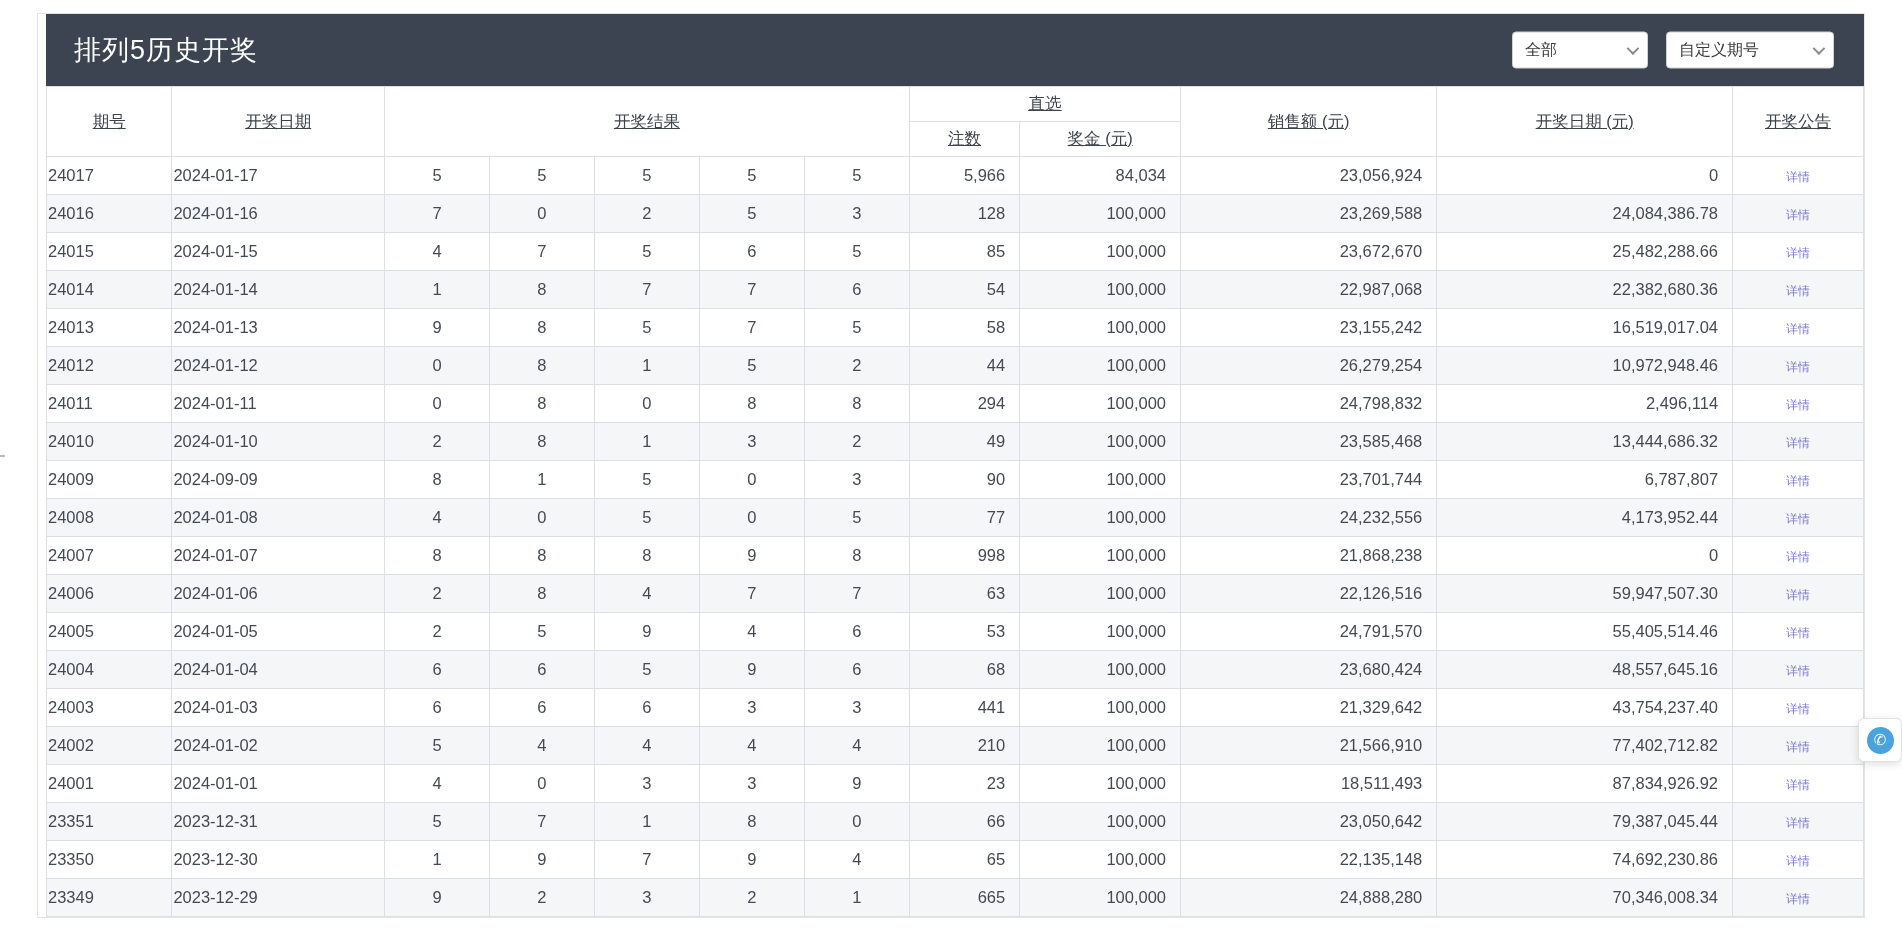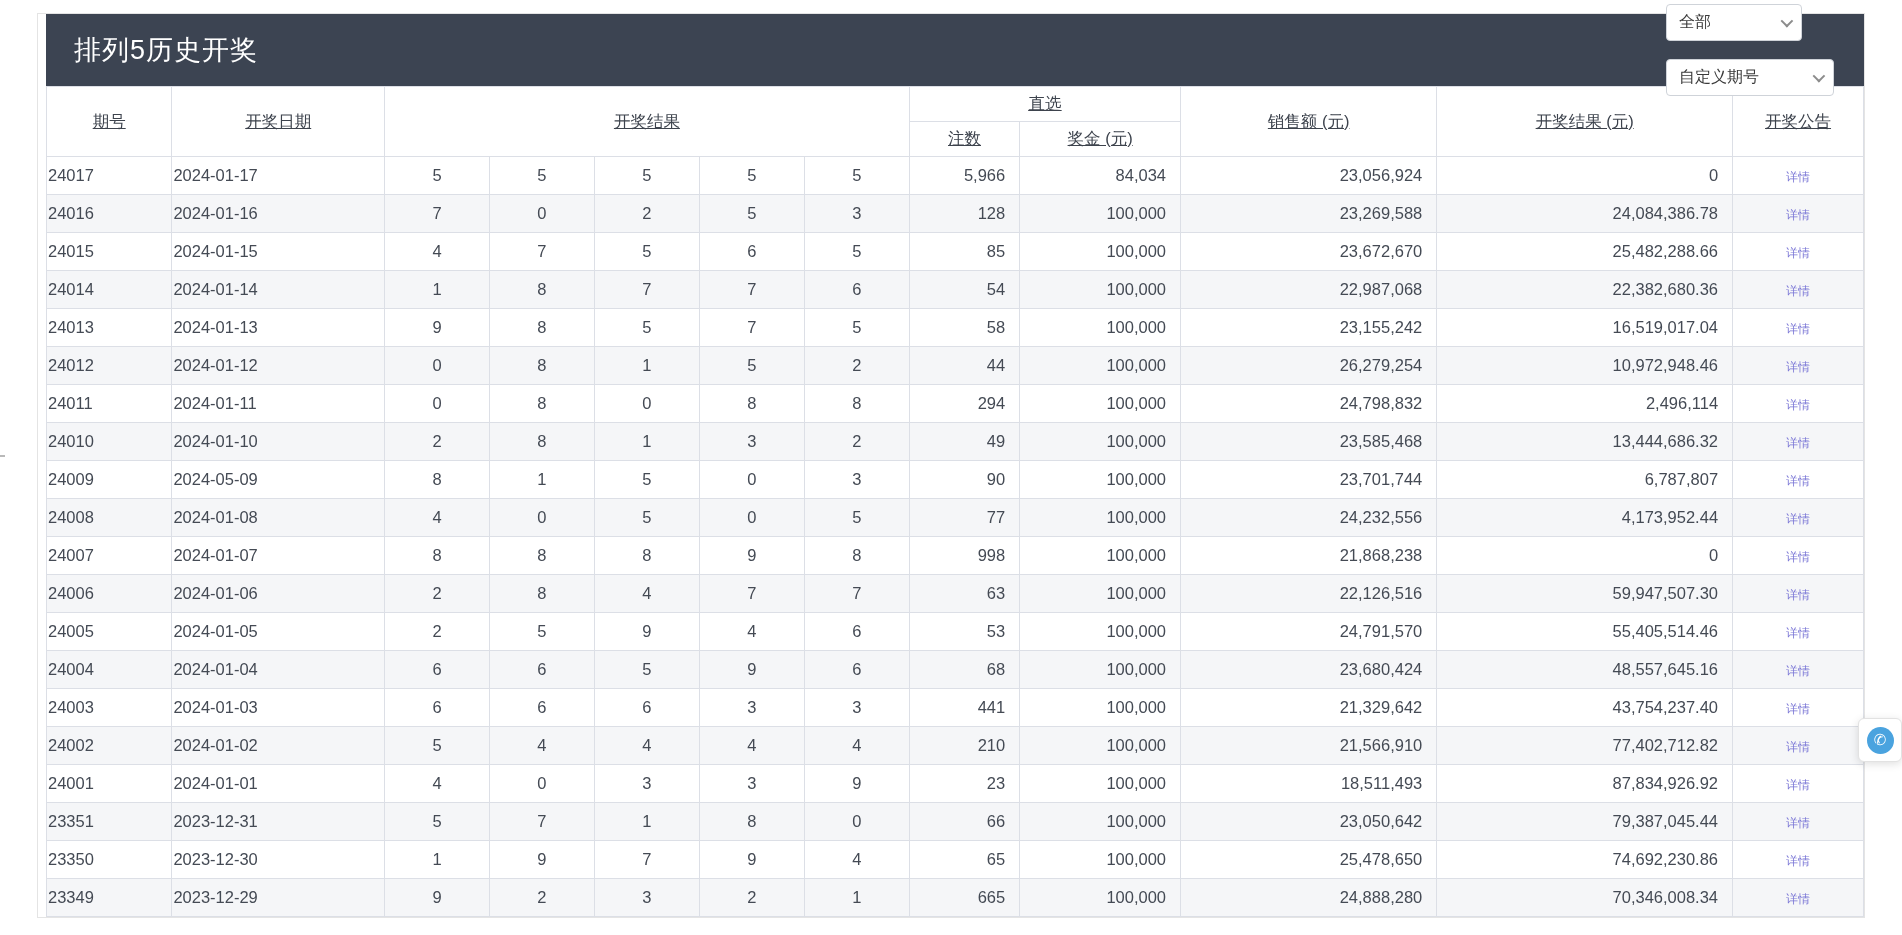--- a/index.html
+++ b/index.html
@@ -37,21 +37,20 @@
     font-weight: 400;
     margin-left: 28px;
     letter-spacing: 1px;
   }
   .header-controls {
     position: absolute;
     right: 30px; top: 50%;
     transform: translateY(-50%);
     display: flex;
     gap: 18px;
-    flex-direction: column;
   }
   .select-box {
     position: relative;
     height: 37px;
     background: #ffffff;
     border: 1px solid #cfd3d9;
     border-radius: 4px;
     display: flex;
     align-items: center;
     padding: 0 12px;
@@ -191,21 +190,21 @@
           <col class="c-pool">
           <col class="c-notice">
       </colgroup>
       <thead>
         <tr>
           <th class="tall" rowspan="2">期号</th>
           <th class="tall" rowspan="2">开奖日期</th>
           <th class="tall" rowspan="2" colspan="5">开奖结果</th>
           <th colspan="2"><span class="zhixuan-link">直选</span></th>
           <th class="tall" rowspan="2">销售额 (元)</th>
-          <th class="tall" rowspan="2">开奖结果 (元)</th>
+          <th class="tall" rowspan="2">开奖日期 (元)</th>
           <th class="tall" rowspan="2">开奖公告</th>
         </tr>
         <tr>
           <th>注数</th>
           <th>奖金 (元)</th>
         </tr>
       </thead>
       <tbody id="tbody">
           <tr>
             <td class="c-center">24017</td>
@@ -314,21 +313,21 @@
             <td class="ball">3</td>
             <td class="ball">2</td>
             <td class="c-right">49</td>
             <td class="c-right">100,000</td>
             <td class="c-right">23,585,468</td>
             <td class="c-right">13,444,686.32</td>
             <td class="detail"><a href="#">详情</a></td>
           </tr>
           <tr>
             <td class="c-center">24009</td>
-            <td class="c-center">2024-05-09</td>
+            <td class="c-center">2024-09-09</td>
             <td class="ball">8</td>
             <td class="ball">1</td>
             <td class="ball">5</td>
             <td class="ball">0</td>
             <td class="ball">3</td>
             <td class="c-right">90</td>
             <td class="c-right">100,000</td>
             <td class="c-right">23,701,744</td>
             <td class="c-right">6,787,807</td>
             <td class="detail"><a href="#">详情</a></td>
@@ -462,21 +461,21 @@
           <tr>
             <td class="c-center">23350</td>
             <td class="c-center">2023-12-30</td>
             <td class="ball">1</td>
             <td class="ball">9</td>
             <td class="ball">7</td>
             <td class="ball">9</td>
             <td class="ball">4</td>
             <td class="c-right">65</td>
             <td class="c-right">100,000</td>
-            <td class="c-right">25,478,650</td>
+            <td class="c-right">22,135,148</td>
             <td class="c-right">74,692,230.86</td>
             <td class="detail"><a href="#">详情</a></td>
           </tr>
           <tr>
             <td class="c-center">23349</td>
             <td class="c-center">2023-12-29</td>
             <td class="ball">9</td>
             <td class="ball">2</td>
             <td class="ball">3</td>
             <td class="ball">2</td>

